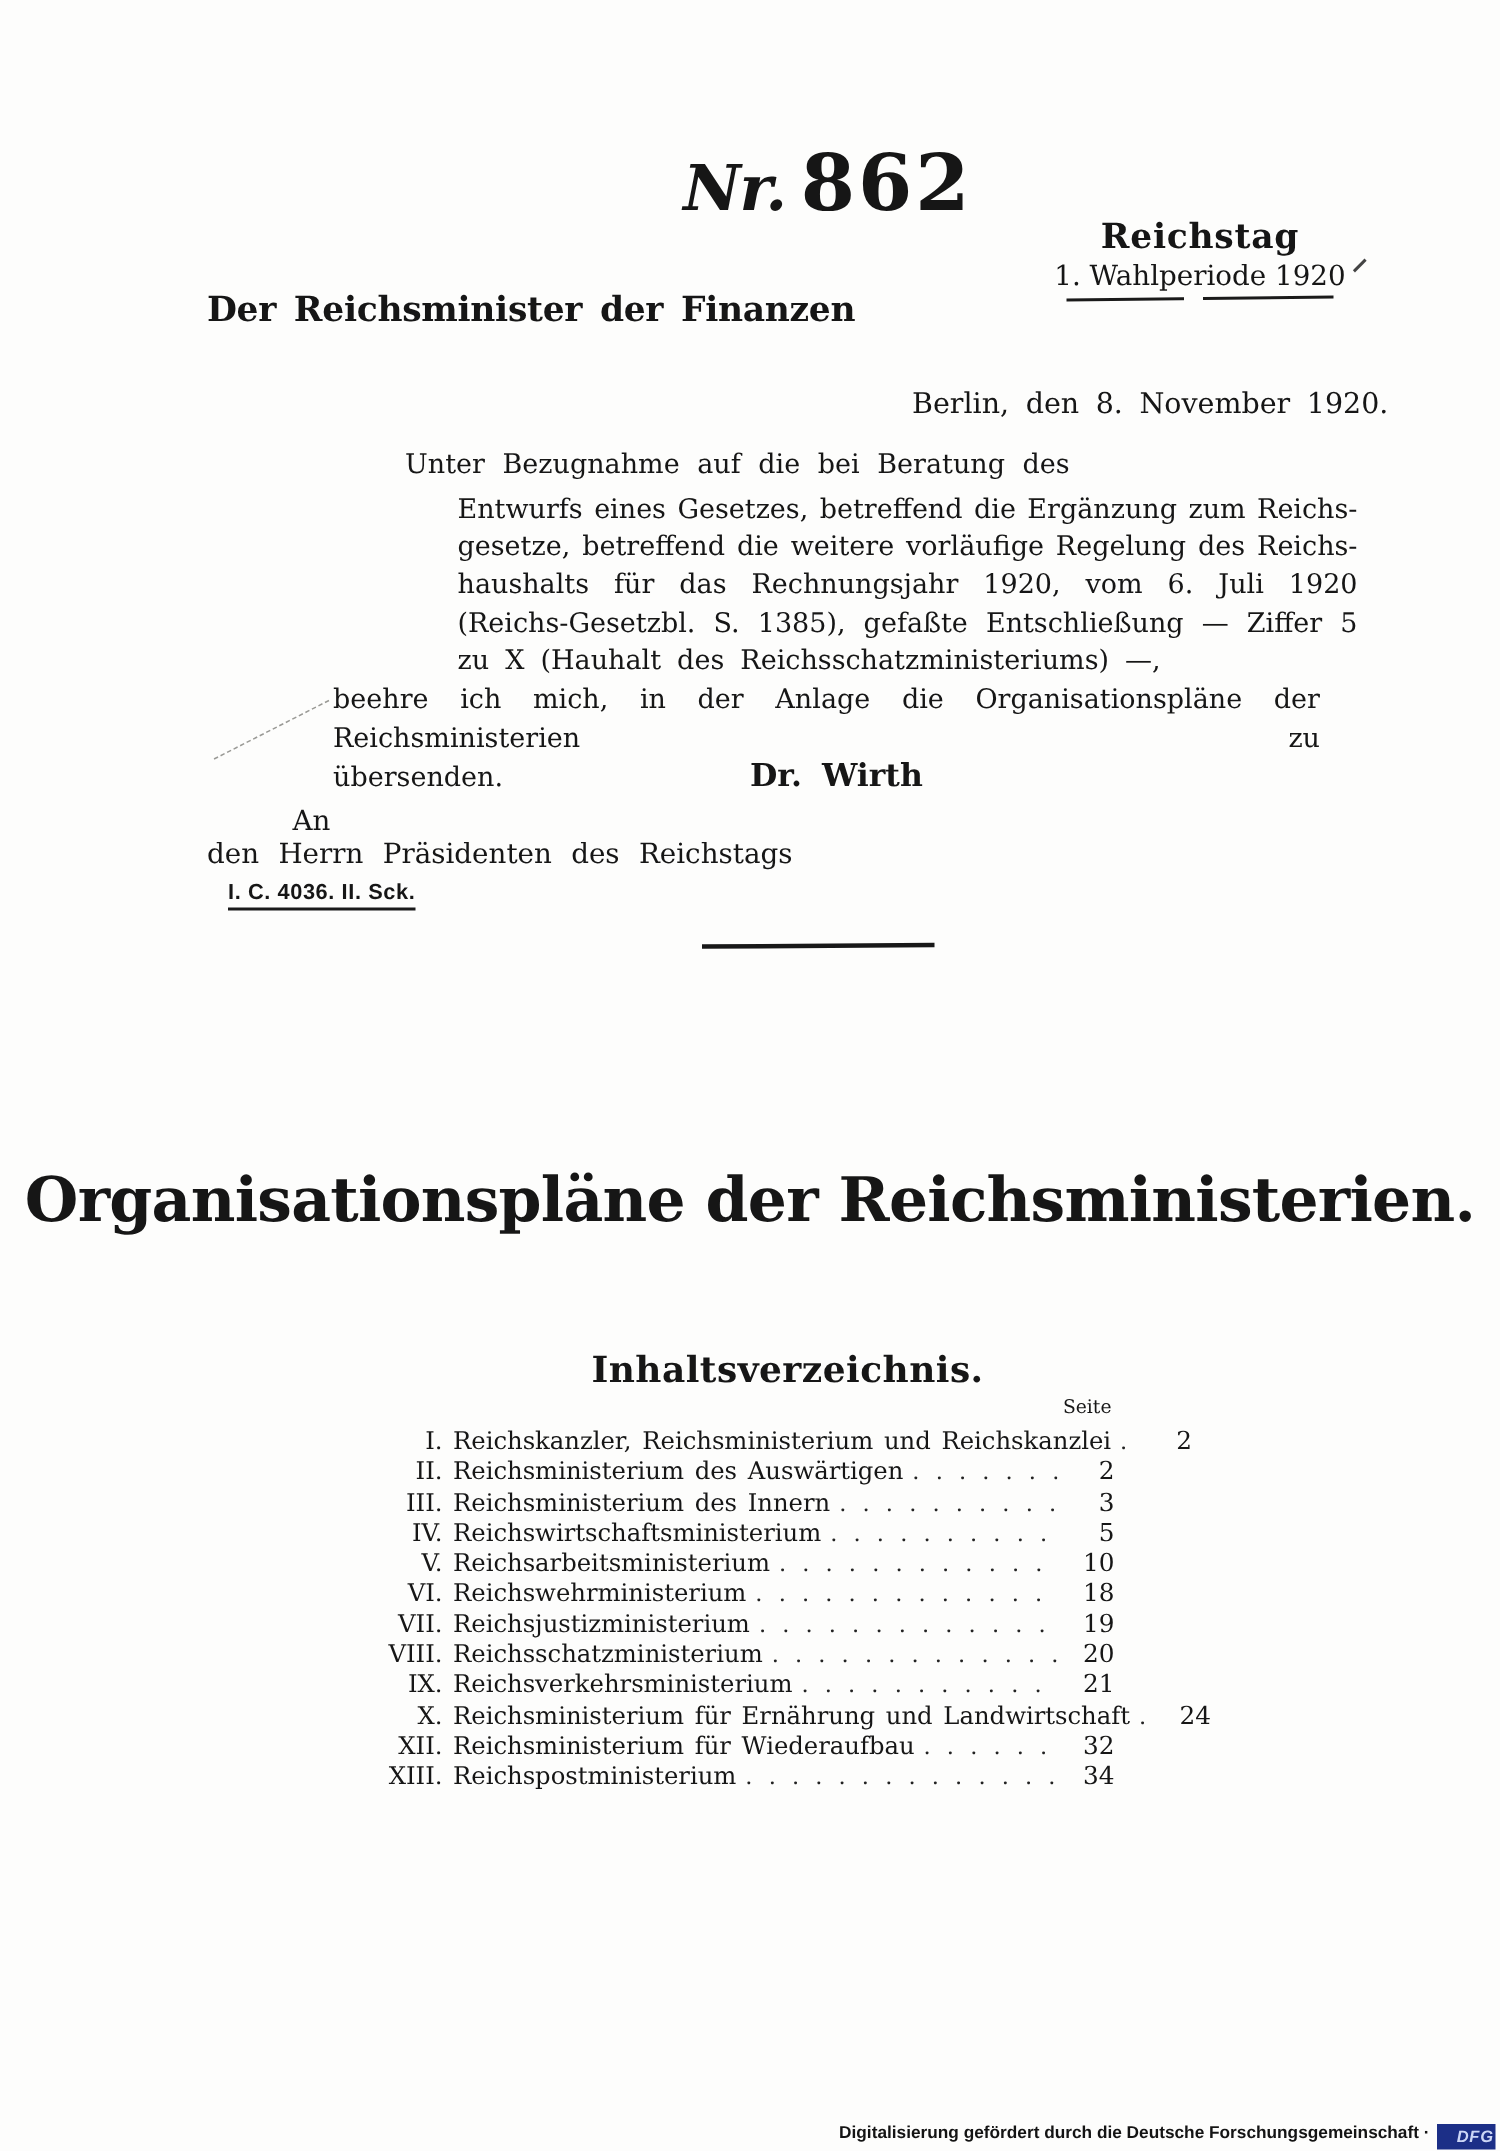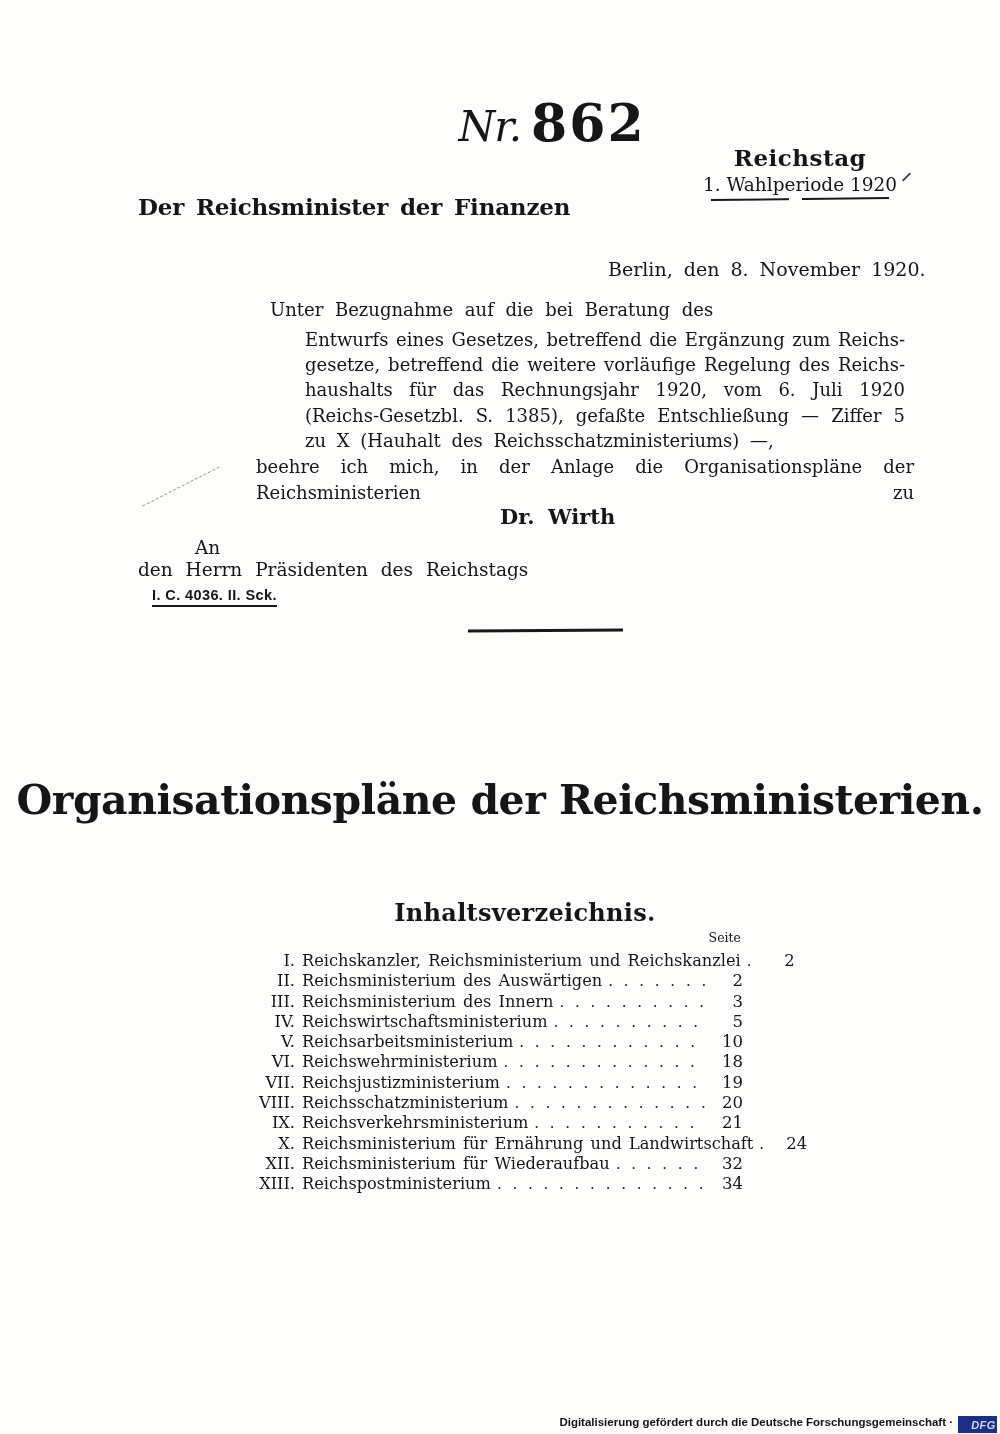--- a/index.html
+++ b/index.html
@@ -18,21 +18,21 @@
 
   
   .doc-number {
     top: 92px; left: 0; right: 0;
     text-align: center;
     padding-left: 104px;
     white-space: nowrap;
   }
   .doc-number .num-label {
     font-style: italic;
-    font-weight: 400;
+    font-weight: 700;
     font-size: 42px;
     letter-spacing: -1px;
     margin-right: 10px;
   }
   .doc-number .num-value {
     font-weight: 700;
     font-size: 52px;
     letter-spacing: 2px;
   }
   .reichstag-block {
@@ -87,21 +87,20 @@
     top: 327px; left: 305px; width: 600px;
     font-size: 18px;
     line-height: 25.2px;
   }
   .quoted-block .jline { text-align: justify; text-align-last: justify; }
   .quoted-block .lline { text-align: left; word-spacing: 5px; }
   .closing-block {
     top: 454px; left: 222px; width: 658px;
     font-size: 18px;
     line-height: 26px;
-    margin-left: 34px;
   }
   .closing-block .jline { text-align: justify; text-align-last: justify; }
   .closing-block .lline { text-align: left; }
   .signature {
     top: 504px; left: 500px;
     font-weight: 700;
     font-size: 21px;
     word-spacing: 6px;
   }
   .addr1 { top: 537px; left: 195px; font-size: 18.5px; }
@@ -228,20 +227,21 @@
   <div class="abs quoted-block">
       <div class="jline">Entwurfs eines Gesetzes, betreffend die Ergänzung zum Reichs-</div>
       <div class="jline">gesetze, betreffend die weitere vorläufige Regelung des Reichs-</div>
       <div class="jline">haushalts für das Rechnungsjahr 1920, vom 6. Juli 1920</div>
       <div class="jline">(Reichs-Gesetzbl. S. 1385), gefaßte Entschließung — Ziffer 5</div>
       <div class="lline">zu X (Hauhalt des Reichsschatzministeriums) —,</div>
     </div>
 
   <div class="abs closing-block">
       <div class="jline">beehre ich mich, in der Anlage die Organisationspläne der Reichsministerien zu</div>
+      <div class="lline">übersenden.</div>
     </div>
 
   <div class="abs signature">Dr. Wirth</div>
 
   <div class="abs addr1">An</div>
   <div class="abs addr2">den Herrn Präsidenten des Reichstags</div>
 
   <div class="abs file-ref">I. C. 4036. II. Sck.</div>
 
   <div class="abs pencil-mark"></div>

